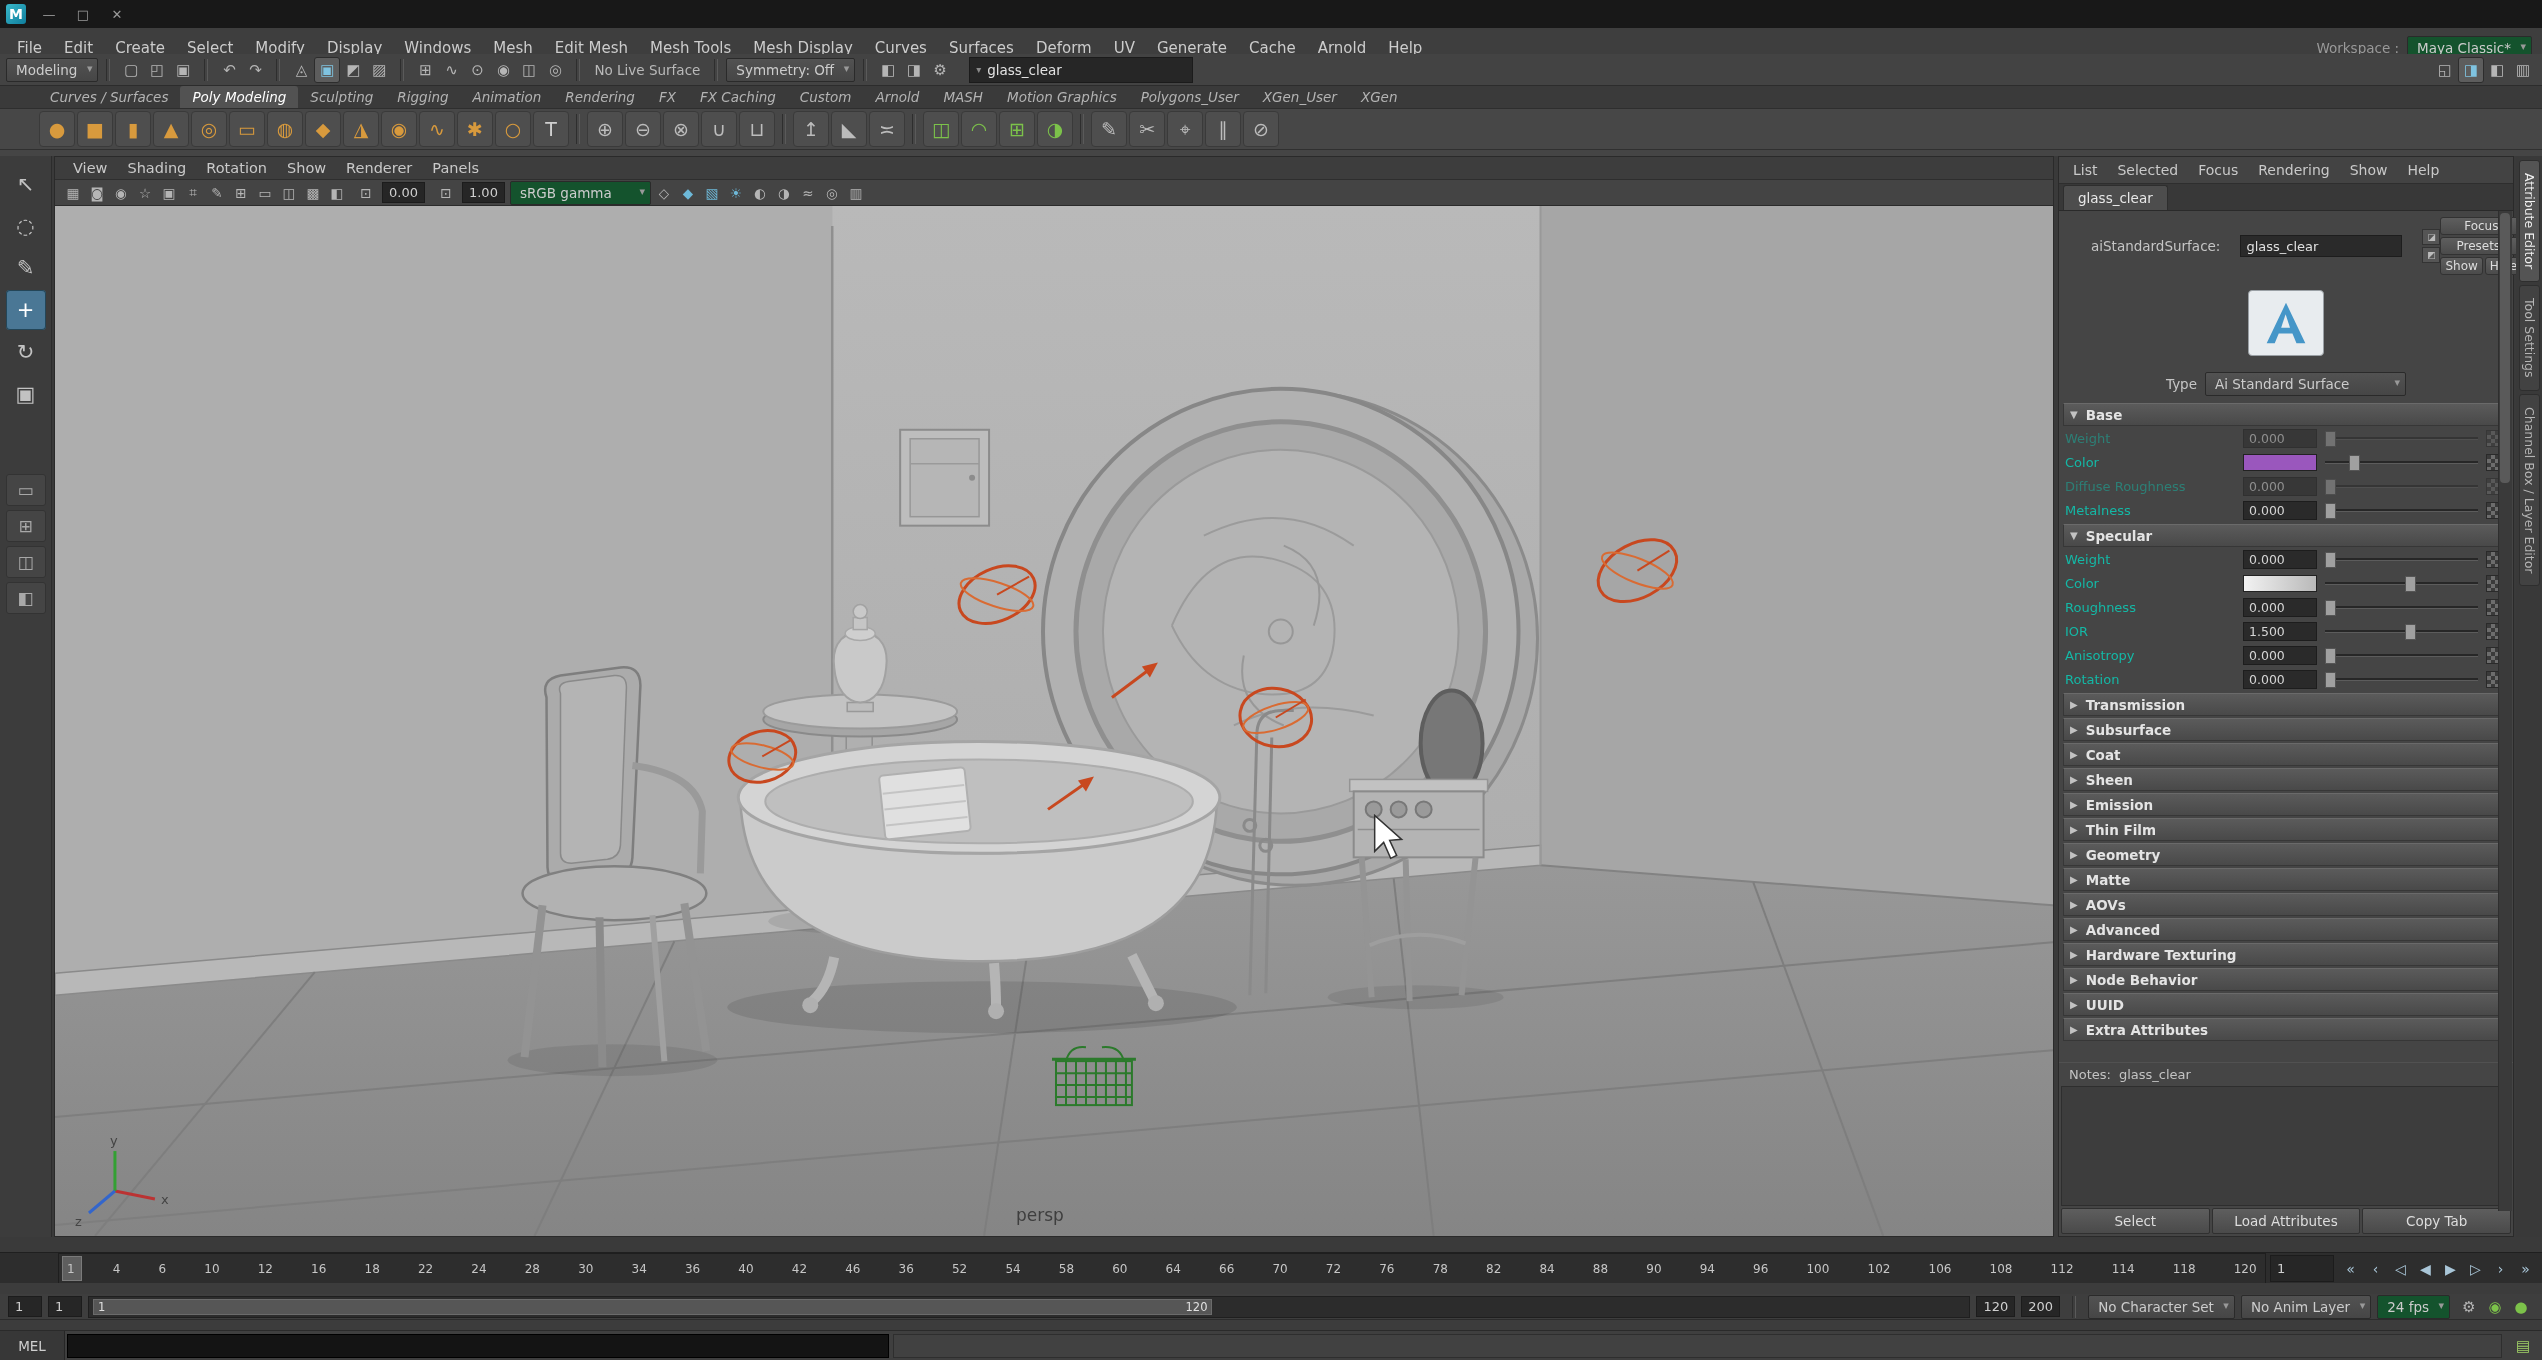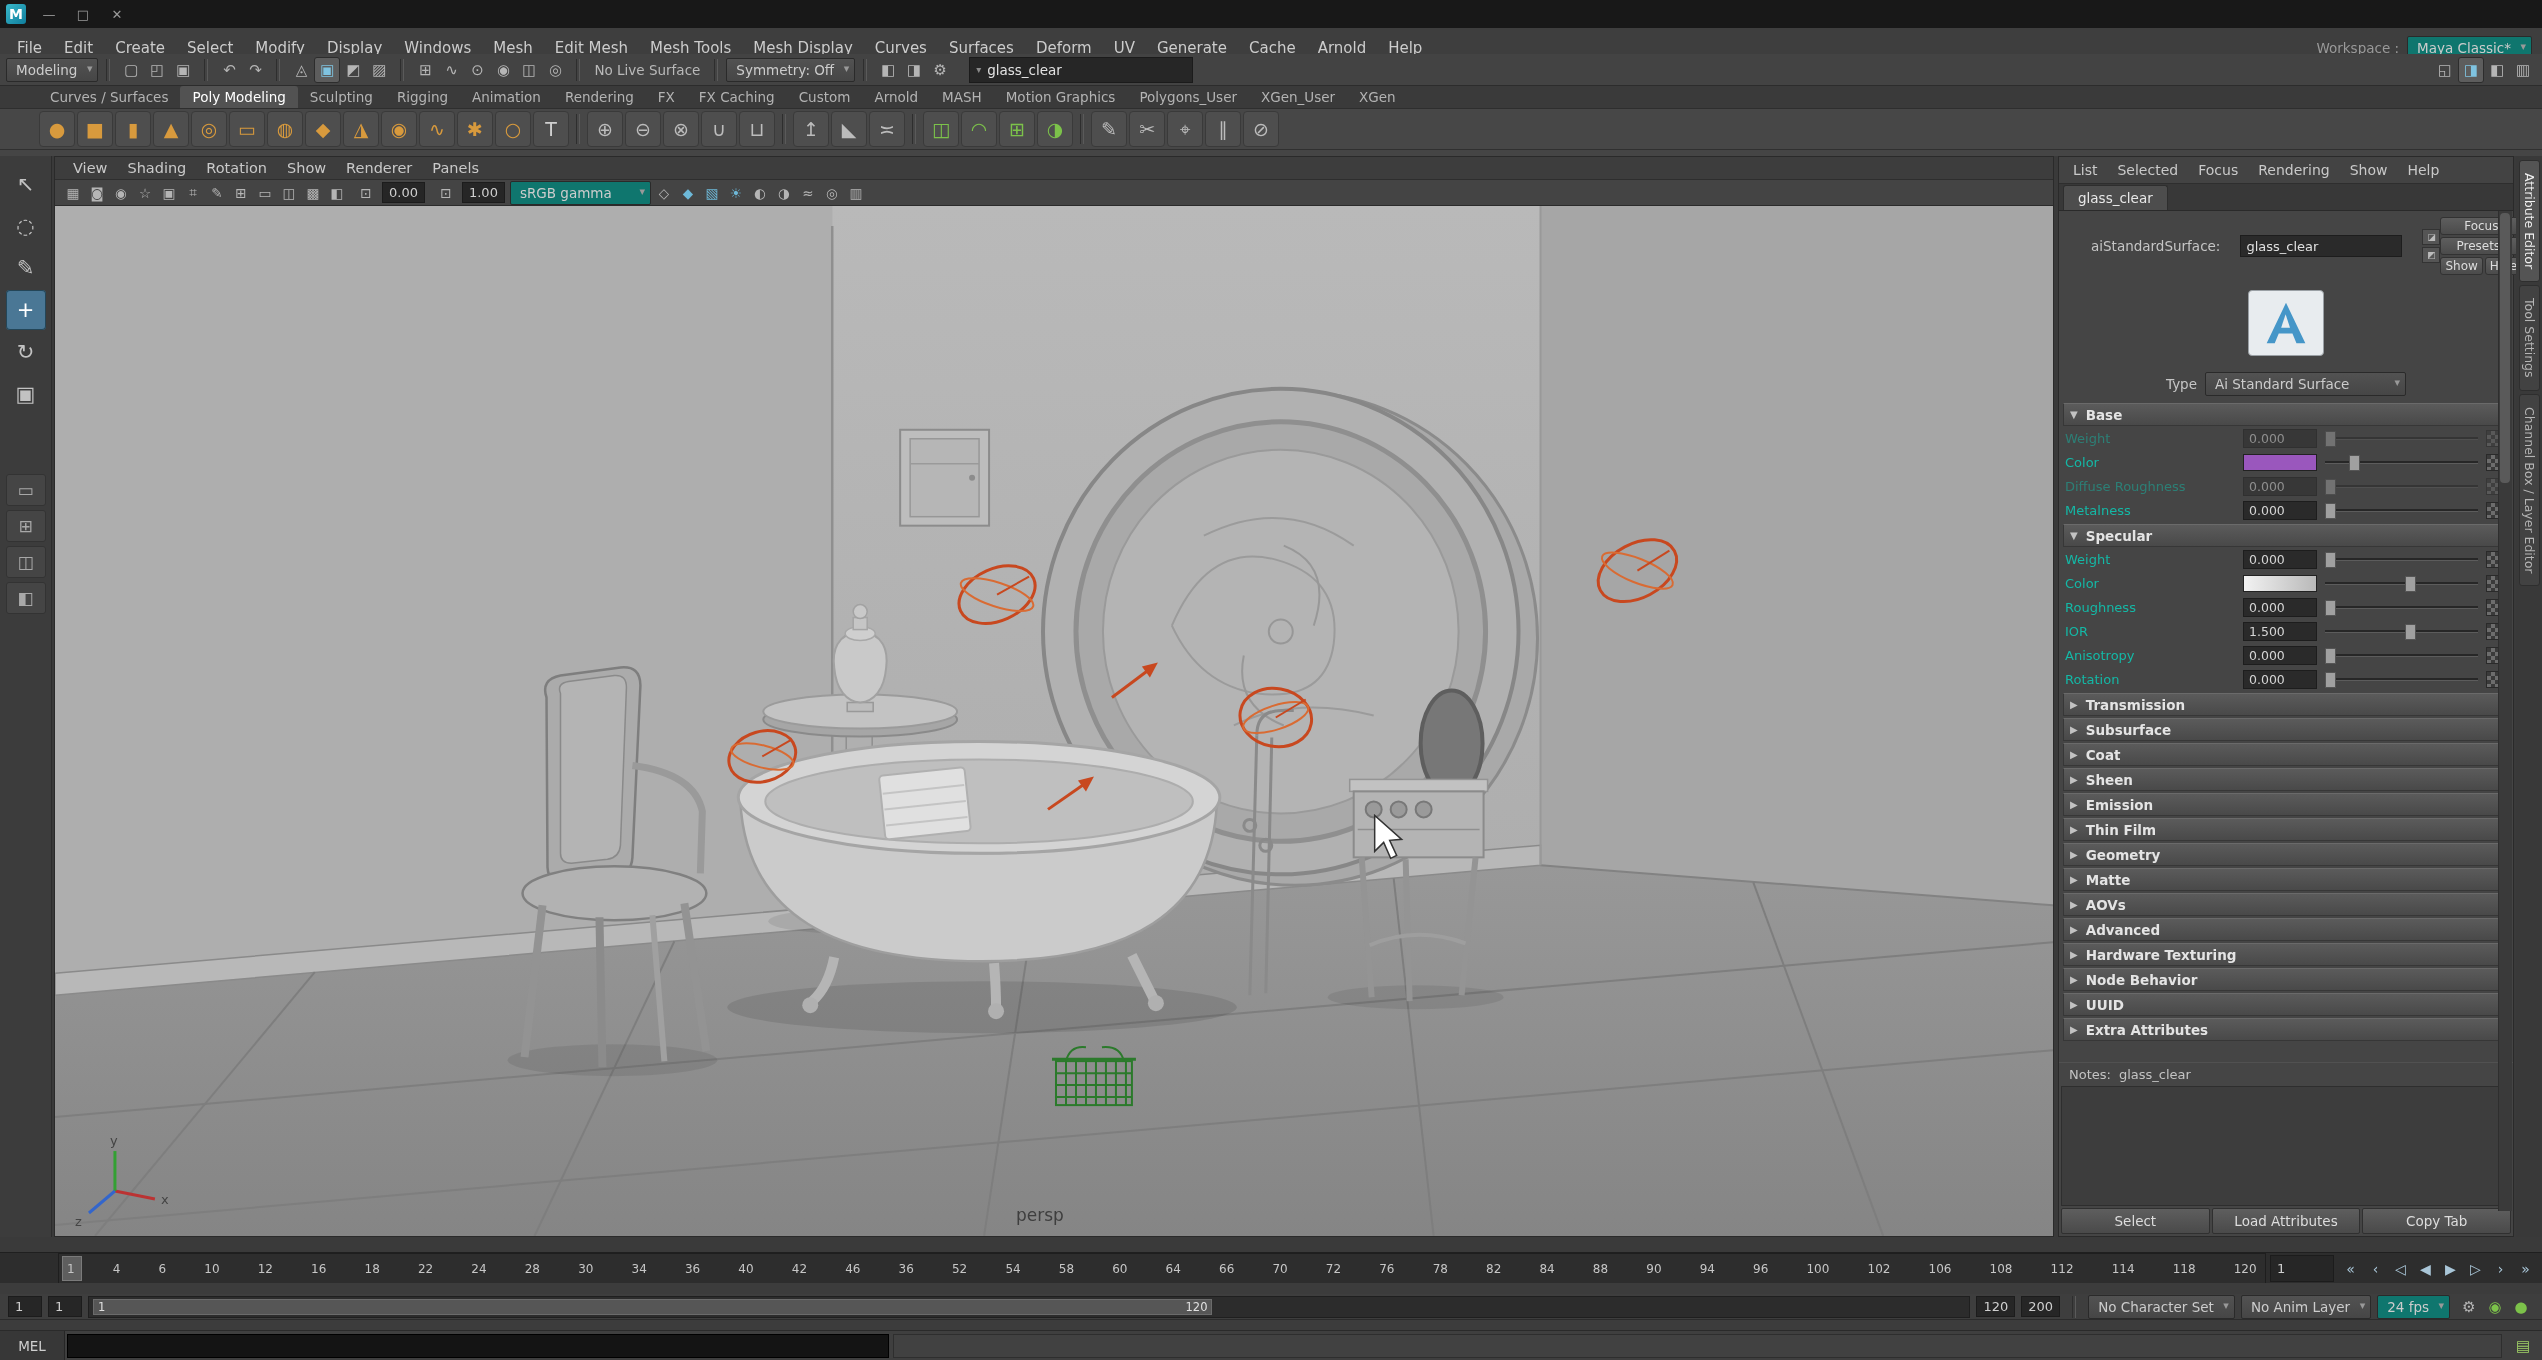--- a/index.html
+++ b/index.html
@@ -15,27 +15,27 @@
   .menu-item{padding:0 11px;font-size:15px;color:#cccccc;white-space:nowrap;}
   #workspace-area{margin-left:auto;display:flex;align-items:center;gap:8px;padding-right:10px;}
   #workspace-label{color:#999;font-size:13.5px;}
   
   #statusline{position:absolute;left:0;top:54px;width:2542px;height:32px;background:#434343;display:flex;align-items:center;border-bottom:1px solid #2c2c2c;padding:0 6px;box-sizing:border-box;gap:2px;}
   .icon-btn{width:26px;height:26px;display:flex;align-items:center;justify-content:center;font-size:15px;color:#b5b5b5;border-radius:3px;}
   .icon-btn.active{background:#5d5d5d;box-shadow:inset 0 0 0 1px #2d2d2d;color:#7fc3e0;}
   .divider-v{width:2px;height:22px;border-left:1px solid #2e2e2e;border-right:1px solid #5a5a5a;margin:0 6px;}
   .dropdown{position:relative;background:linear-gradient(#525252,#464646);border:1px solid #2a2a2a;border-radius:2px;padding:3px 20px 3px 9px;font-size:13.5px;color:#ccc;white-space:nowrap;}
   .dropdown::after{content:"▾";position:absolute;right:5px;top:3px;color:#999;font-size:11px;}
-  .dropdown.dark{background:#0f766e;}
+  .dropdown.dark{background:#14532d;}
   .nfield{background:#262626;border:1px solid #1c1c1c;color:#cfcfcf;font-size:13px;padding:2px 6px;min-width:34px;box-sizing:border-box;}
   #selection-field{display:flex;align-items:center;background:#262626;border:1px solid #1b1b1b;height:24px;width:210px;margin-left:14px;padding:0 6px;gap:6px;font-size:13.5px;color:#e2e2e2;}
   #sidebar-toggles{margin-left:auto;display:flex;}
   
   #shelf-tabs{position:absolute;left:0;top:86px;width:2542px;height:23px;background:#3a3a3a;display:flex;align-items:flex-end;padding-left:38px;box-sizing:border-box;border-bottom:1px solid #2e2e2e;}
-  .shelf-tab{padding:3px 12px;font-size:13.5px;color:#b3b3b3;white-space:nowrap;}
+  .shelf-tab{padding:3px 12px;font-size:13.5px;color:#b3b3b3;white-space:nowrap;font-style:italic;}
   .shelf-tab.active{background:#525252;color:#ffffff;border-radius:3px 3px 0 0;}
   #shelf-icons-row{position:absolute;left:0;top:109px;width:2542px;height:41px;background:#474747;display:flex;align-items:center;padding-left:38px;box-sizing:border-box;border-bottom:1px solid #303030;}
   #shelf-gutter{position:absolute;left:0;top:86px;width:36px;height:64px;display:flex;flex-direction:column;align-items:center;justify-content:center;gap:4px;background:#3d3d3d;border-right:1px solid #303030;}
   .gutter-icon{font-size:12px;color:#a5a5a5;}
   .shelf-icon{width:34px;height:34px;margin:0 1px;background:#4e4e4e;border:1px solid #3a3a3a;border-radius:4px;display:flex;align-items:center;justify-content:center;font-size:19px;}
   .shelf-sep{width:2px;height:30px;border-left:1px solid #2e2e2e;border-right:1px solid #5a5a5a;margin:0 6px;}
   
   #main{position:absolute;left:0;top:156px;width:2542px;height:1081px;background:#3a3a3a;}
   #toolbox{position:absolute;left:0;top:0;width:52px;height:1081px;background:#3c3c3c;border-right:1px solid #2c2c2c;display:flex;flex-direction:column;align-items:center;padding-top:6px;box-sizing:border-box;}
   .tool-btn{width:40px;height:40px;margin:2px 0;display:flex;align-items:center;justify-content:center;font-size:21px;color:#c2c2c2;border-radius:4px;}

